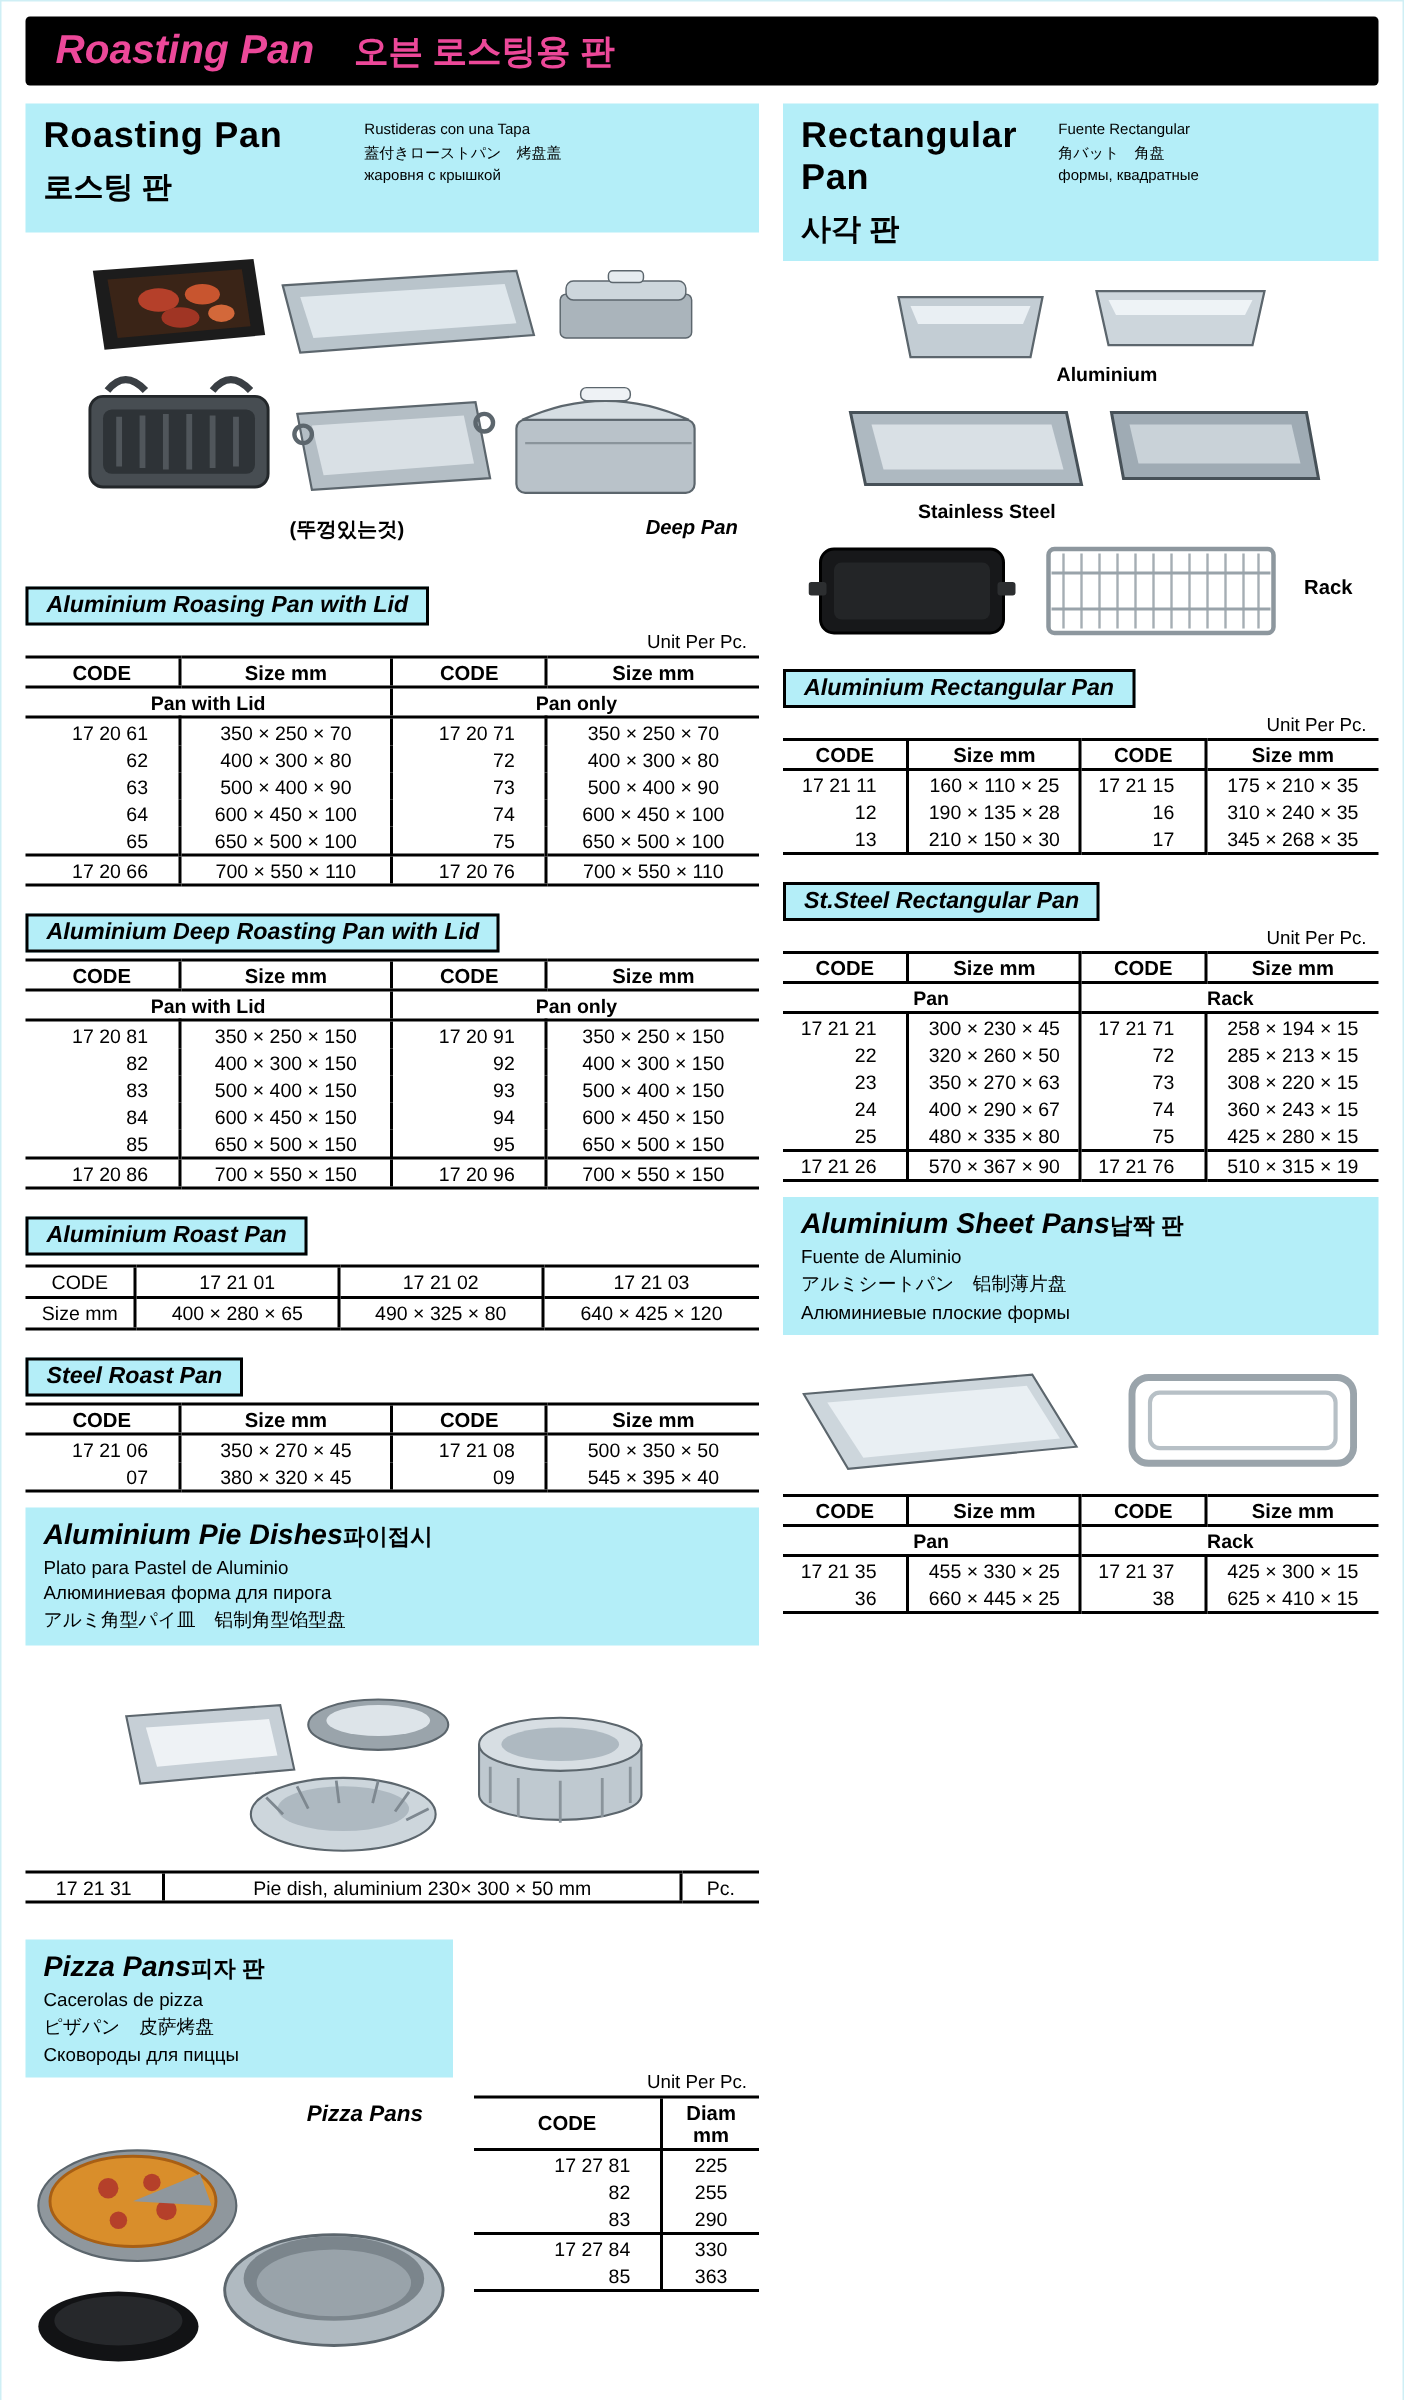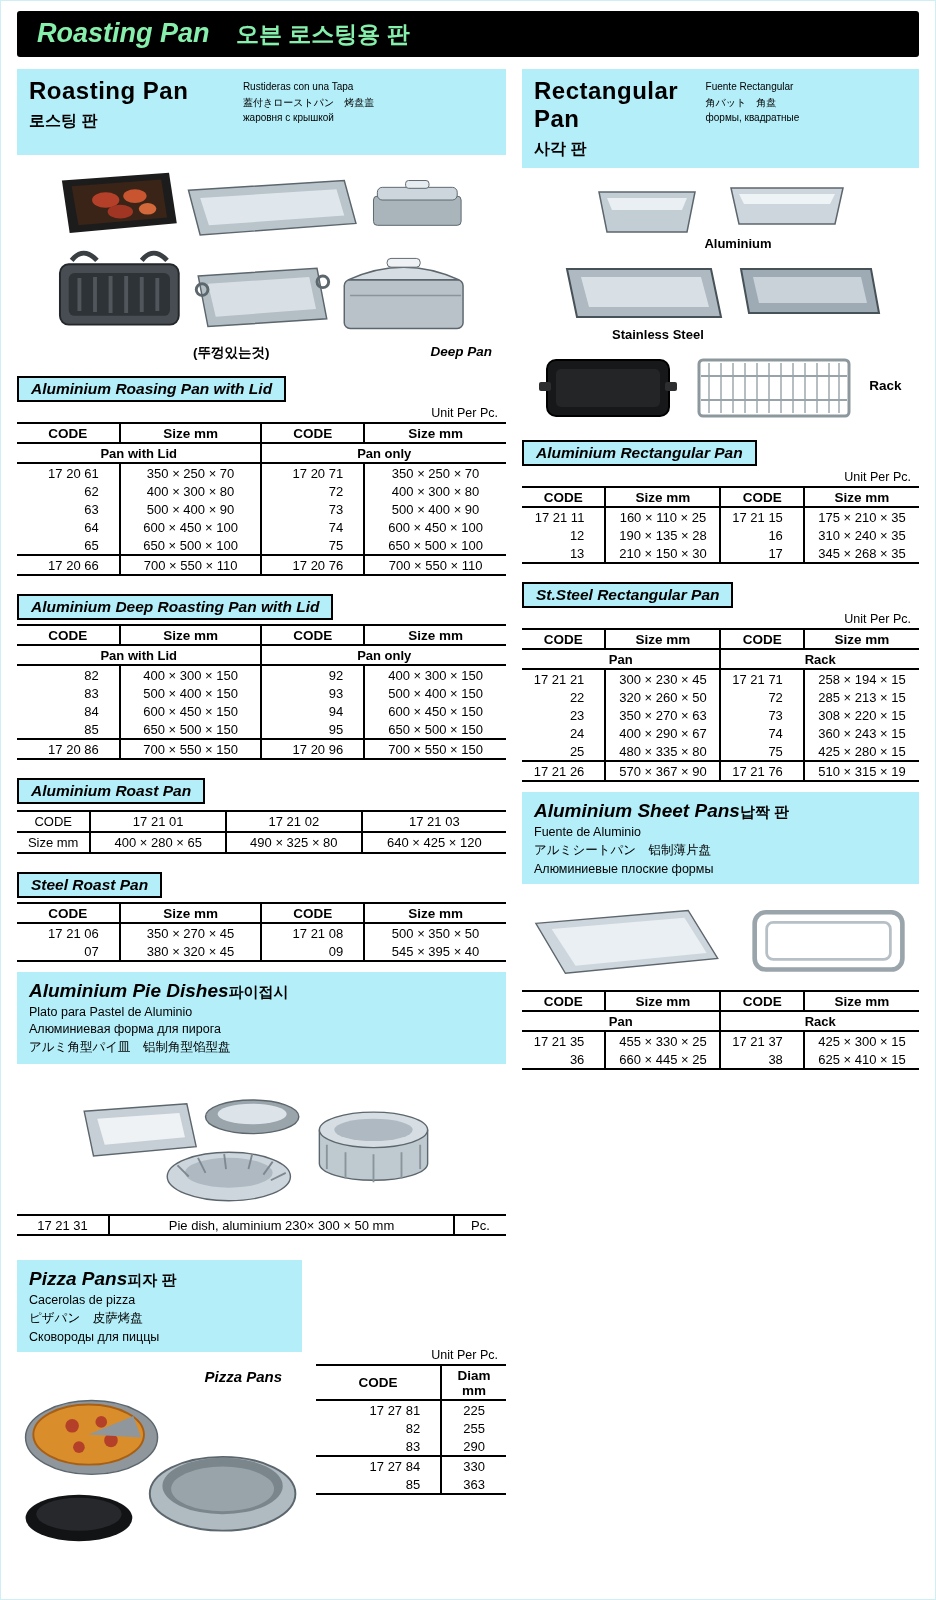--- a/index.html
+++ b/index.html
@@ -1,32 +1,32 @@
 <!DOCTYPE html>
 <html><head>
 <meta charset="utf-8">
 <style>
   * { box-sizing: border-box; }
   html, body { margin: 0; padding: 0; background: #e8e8e8; }
   body { font-family: "Liberation Sans", "DejaVu Sans", sans-serif; color: #000; }
   .page { width: 936px; min-height: 1600px; background: #fff; margin: 0 auto; padding: 10px 16px 20px; border: 1px solid #cfeff5; }
 
   
-  .banner { background: #000; color: #86efac; border-radius: 3px; padding: 7px 20px; margin-bottom: 12px; }
+  .banner { background: #000; color: #ec4899; border-radius: 3px; padding: 7px 20px; margin-bottom: 12px; }
   .banner-en { font-size: 27px; font-weight: bold; font-style: italic; }
   .banner-kr { font-size: 23px; font-weight: bold; margin-left: 22px; }
 
   .columns { display: grid; grid-template-columns: 1fr 1fr; column-gap: 16px; align-items: start; }
 
   
   .cyan { background: #b4eef8; }
   .head-box { display: flex; padding: 8px 12px; margin-bottom: 8px; min-height: 86px; }
   .head-left { flex: 0 0 46%; }
   .head-title { font-size: 24px; font-weight: bold; letter-spacing: 0.5px; }
-  .head-kr { font-size: 16px; font-weight: bold; margin-top: 6px; }
+  .head-kr { font-size: 20px; font-weight: bold; margin-top: 6px; }
   .head-right { flex: 1; font-size: 10px; line-height: 1.55; padding-top: 2px; }
 
   .ml-box { padding: 8px 12px; margin: 10px 0 8px; }
   .ml-title-row { display: flex; align-items: baseline; }
   .ml-title { font-size: 19px; font-weight: bold; font-style: italic; }
   .ml-kr { font-size: 15px; font-weight: bold; }
   .ml-line { font-size: 12.5px; margin-top: 3px; }
 
   
   .section-box { display: inline-block; background: #b4eef8; border: 2px solid #000; padding: 2px 12px; margin: 10px 0 2px; font-size: 15.5px; font-weight: bold; font-style: italic; }
@@ -52,21 +52,21 @@
   .pizza-tbl thead th.c0 { width: 56%; }
   .pizza-tbl tbody td.c1 { text-align: center; }
 
   .grid-tbl { border-collapse: collapse; width: 100%; font-size: 13px; margin: 4px 0 8px; }
   .grid-tbl tbody td { border-bottom: 2px solid #000; text-align: center; padding: 2px 4px; white-space: nowrap; }
   .grid-tbl tbody tr:first-child td { border-top: 2px solid #000; }
   .grid-tbl tbody td + td { border-left: 2px solid #000; }
   .grid-tbl tbody td.c0 { width: 15%; }
 
   
-  .photo-block { margin: 2px 0 4px; }
+  .photo-block { margin: 2px 0 19px; }
   .photo-captions { display: flex; font-size: 13.5px; font-weight: bold; margin-top: -4px; }
   .cap-lid { margin-left: 36%; }
   .cap-deep { margin-left: auto; margin-right: 14px; font-style: italic; }
   .rect-photos { text-align: center; margin-bottom: 6px; }
   .rect-cap { font-size: 13px; font-weight: bold; margin: -2px 0 4px; }
   .rack-row { display: flex; align-items: center; justify-content: center; gap: 10px; }
   .rack-cap { font-size: 13.5px; font-weight: bold; }
 
   .pizza-section { display: flex; gap: 14px; margin-top: 14px; }
   .pizza-left { flex: 0 0 285px; }
@@ -209,20 +209,26 @@
             <th class="c1">Size mm</th>
             <th class="c2">CODE</th>
             <th class="c3">Size mm</th>
           </tr>
           <tr class="subhead">
             <th colspan="2">Pan with Lid</th>
             <th colspan="2">Pan only</th>
           </tr>
         </thead>
         <tbody>
+            <tr>
+              <td class="c0">17 20 81</td>
+              <td class="c1">350 × 250 × 150</td>
+              <td class="c2">17 20 91</td>
+              <td class="c3">350 × 250 × 150</td>
+            </tr>
             <tr>
               <td class="c0">82</td>
               <td class="c1">400 × 300 × 150</td>
               <td class="c2">92</td>
               <td class="c3">400 × 300 × 150</td>
             </tr>
             <tr>
               <td class="c0">83</td>
               <td class="c1">500 × 400 × 150</td>
               <td class="c2">93</td>

